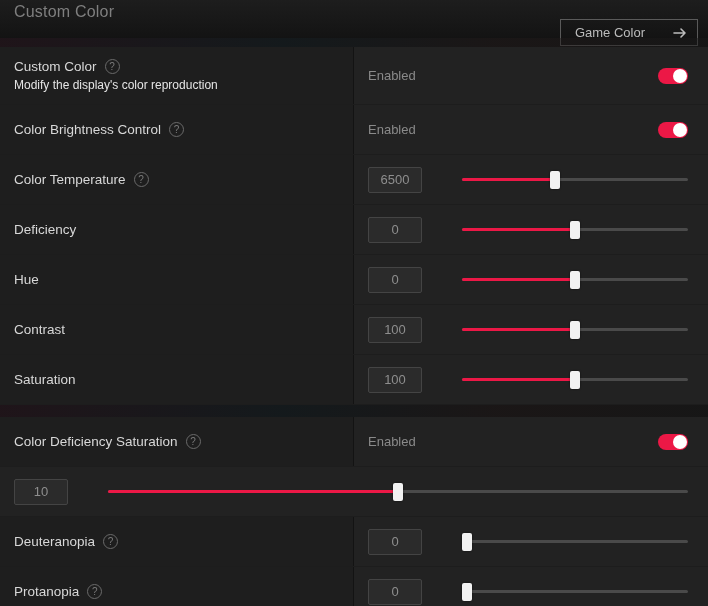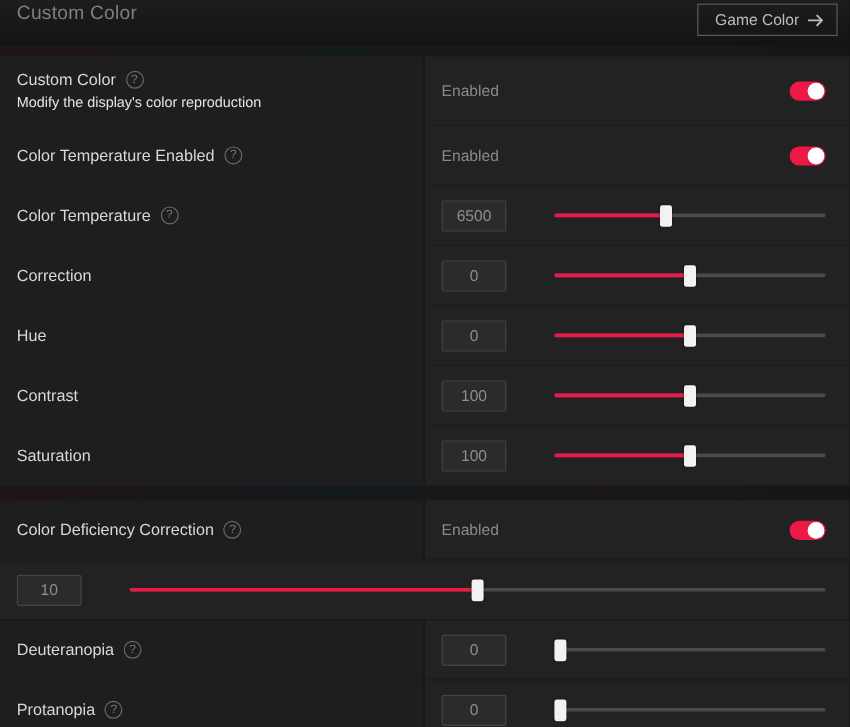--- a/index.html
+++ b/index.html
@@ -21,27 +21,28 @@
     background: linear-gradient(to bottom, rgba(60,60,60,0.25), rgba(20,20,20,0.1));
   }
   .header-title {
     font-size: 16px;
     color: #7f7f7f;
     letter-spacing: 0.2px;
   }
   .header-btn {
     display: flex;
     align-items: center;
-    gap: 7px;
+    gap: 28px;
     border: 1px solid #5a5a5a;
     padding: 5px 10px 5px 14px;
     color: #bcbcbc;
     font-size: 13px;
     cursor: pointer;
     background: transparent;
+    margin-top: 16px;
   }
   .header-btn svg { display:block; }
   .content { padding: 0; }
   .section-gap {
     height: 9px;
     background: linear-gradient(to right, #2b1620, #152025 40%, #221a1a 70%, #1a1a1a);
     opacity: 0.5;
   }
   .row {
     display: flex;
@@ -188,21 +189,21 @@
     </div>
     <div class="value-cell">
       <span class="enabled-text">Enabled</span>
       <div class="toggle"></div>
     </div>
   </div>
 
   <div class="row">
     <div class="label-cell">
       <div class="label-line">
-        <span>Color Temperature Enabled</span>
+        <span>Color Brightness Control</span>
         <span class="info-icon"></span>
       </div>
     </div>
     <div class="value-cell">
       <span class="enabled-text">Enabled</span>
       <div class="toggle"></div>
     </div>
   </div>
 
   <div class="row">
@@ -218,21 +219,21 @@
         <div class="track"></div>
         <div class="fill" style="width:41%"></div>
         <div class="thumb" style="left:41%"></div>
       </div>
     </div>
   </div>
 
   <div class="row">
     <div class="label-cell">
       <div class="label-line">
-        <span>Correction</span>
+        <span>Deficiency</span>
       </div>
     </div>
     <div class="value-cell">
       <div class="num-box">0</div>
       <div class="slider">
         <div class="track"></div>
         <div class="fill" style="width:50%"></div>
         <div class="thumb" style="left:50%"></div>
       </div>
     </div>
@@ -284,21 +285,21 @@
         <div class="thumb" style="left:50%"></div>
       </div>
     </div>
   </div>
 
   <div class="section-gap" style="height:12px"></div>
 
   <div class="row">
     <div class="label-cell">
       <div class="label-line">
-        <span>Color Deficiency Correction</span>
+        <span>Color Deficiency Saturation</span>
         <span class="info-icon"></span>
       </div>
     </div>
     <div class="value-cell">
       <span class="enabled-text">Enabled</span>
       <div class="toggle"></div>
     </div>
   </div>
 
   <div class="row">

